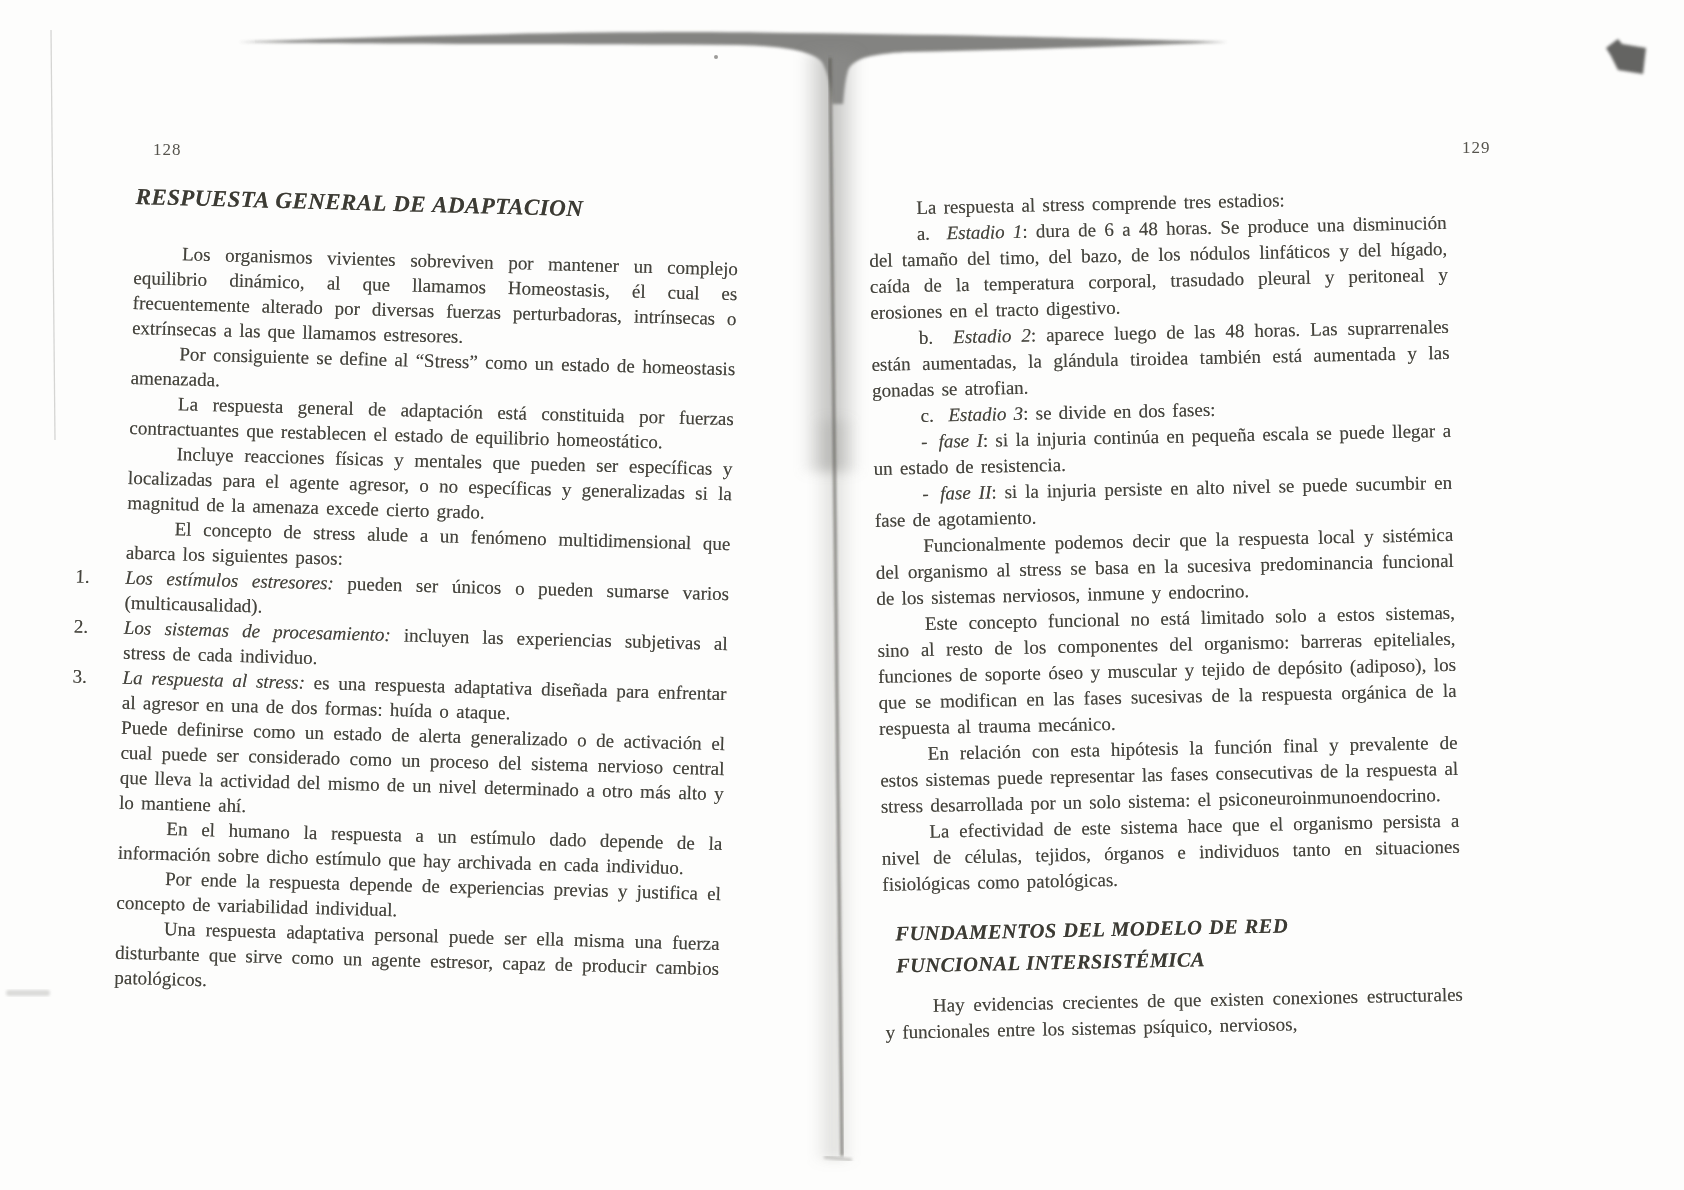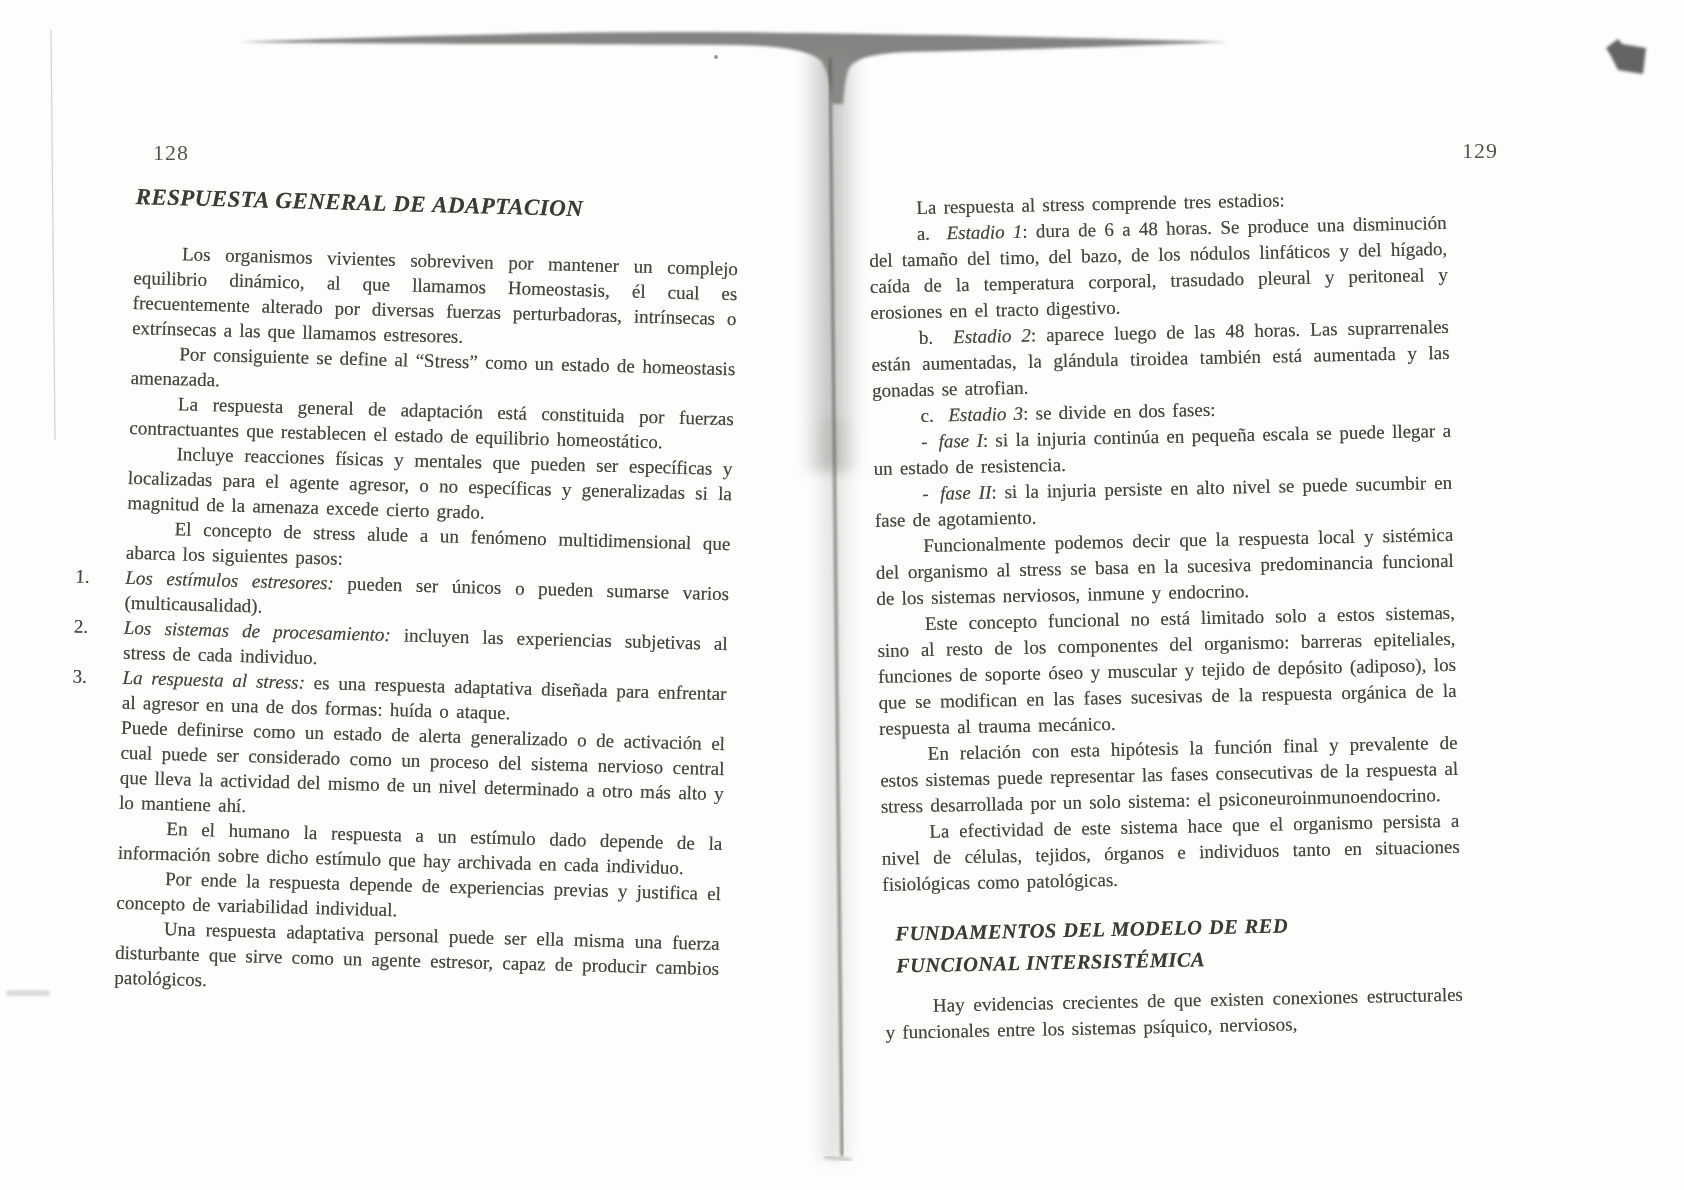--- a/index.html
+++ b/index.html
@@ -3,21 +3,21 @@
 <meta charset="utf-8">
 <style>
   html,body{margin:0;padding:0;background:#ffffff;}
   .stage{
     position:relative;width:1684px;height:1190px;overflow:hidden;
     background:#fdfdfc;
     font-family:"Liberation Serif","DejaVu Serif",serif;
   }
   .shadow-svg{position:absolute;left:0;top:0;pointer-events:none;}
   .pagenum{
-    position:absolute;font-size:22px;color:#56544d;letter-spacing:1px;
+    position:absolute;font-size:17px;color:#56544d;letter-spacing:1px;
   }
   .page{
     position:absolute;color:#45443d;font-size:19px;
     text-shadow:0 0 0.6px rgba(80,78,70,0.65);
   }
   .page p{margin:0;text-align:justify;word-spacing:2.5px;}
   .page-left{left:136px;top:183px;width:604px;line-height:25px;
     transform:rotate(1.55deg);transform-origin:0 0;}
   .page-right{left:868px;top:196px;width:578px;line-height:26px;
     transform:rotate(-1.2deg);transform-origin:0 0;}

